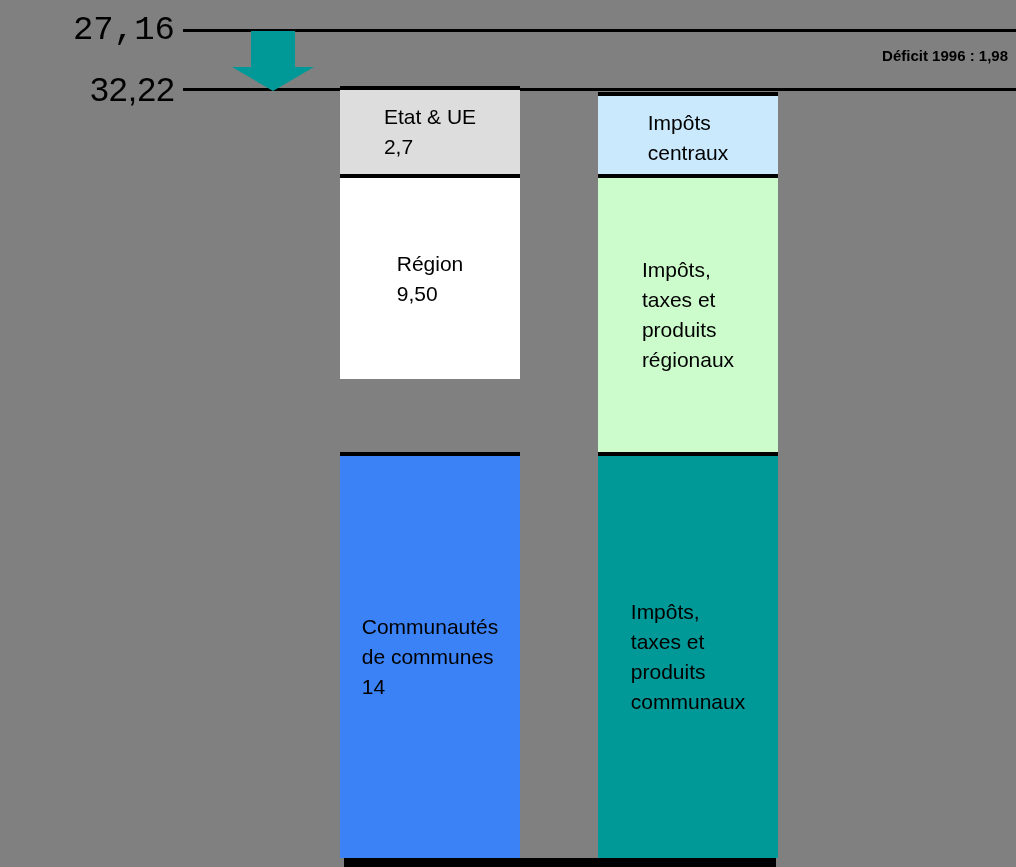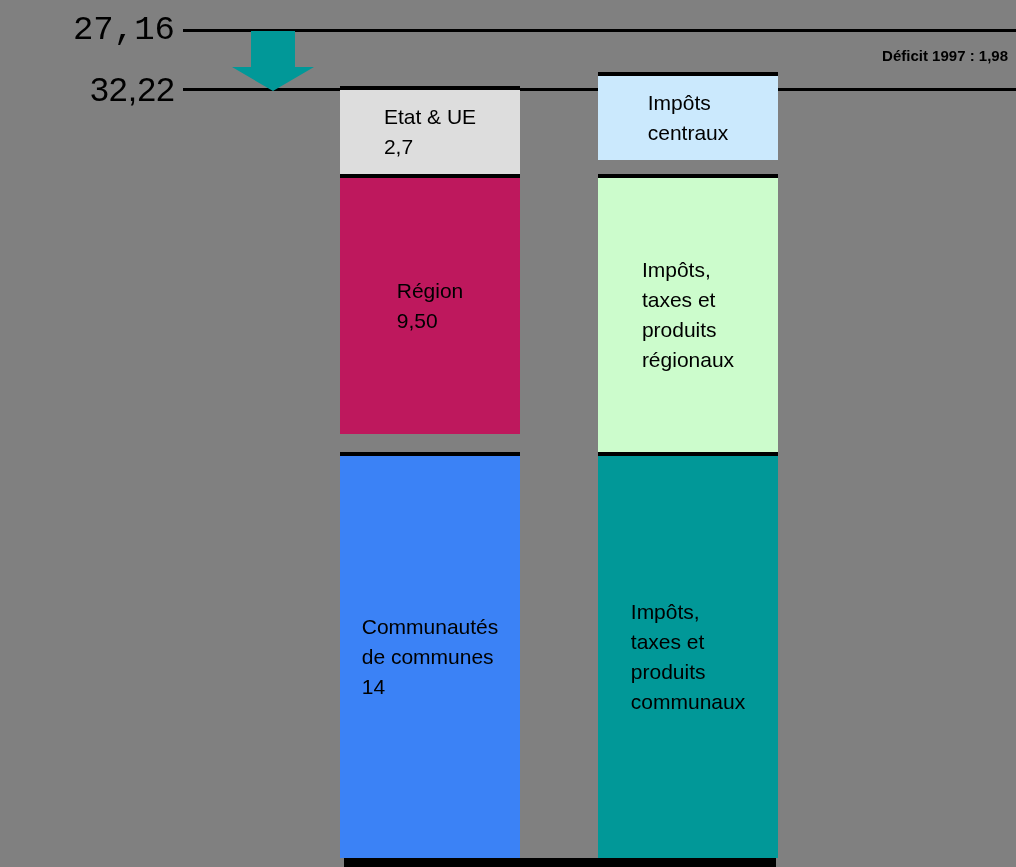--- a/index.html
+++ b/index.html
@@ -78,25 +78,25 @@
     text-align: left;
     font-size: 21px;
     line-height: 30px;
     color: #000;
     border-top: 4px solid #000;
   }
   .seg .seg-text { white-space: pre-line; padding: 0 4px; }
 
   
   #seg-etat      { top: 86px;  height: 88px;  background: #dddddd; }
-  #seg-region    { top: 174px; height: 260px; background: #be185d; }
+  #seg-region    { top: 174px; height: 205px; background: #ffffff; }
   #seg-communes  { top: 452px; height: 406px; background: #3b82f6; }
 
   
-  #seg-impots-centraux  { top: 72px;  height: 88px;  background: #cbe9fd; }
+  #seg-impots-centraux  { top: 92px;  height: 88px;  background: #cbe9fd; }
   #seg-impots-regionaux { top: 174px; height: 278px; background: #ccfccc; }
   #seg-impots-communaux { top: 452px; height: 406px; background: #019898; }
 
   
   #baseline {
     position: absolute;
     left: 344px;
     top: 858px;
     width: 432px;
     height: 9px;
@@ -105,21 +105,21 @@
 </style>
 </head>
 <body>
 
 <div class="ref-line" id="ref-line-top"></div>
 <div class="ref-line" id="ref-line-bot"></div>
 
 <div class="ref-label" id="ref-label-top">27,16</div>
 <div class="ref-label" id="ref-label-bot">32,22</div>
 
-<div id="deficit-note">Déficit 1997 : 1,98</div>
+<div id="deficit-note">Déficit 1996 : 1,98</div>
 
 <svg id="deficit-arrow" viewBox="0 0 82 60" preserveAspectRatio="none">
   <polygon points="19,0 63,0 63,36 82,36 41,60 0,36 19,36" fill="#019898"></polygon>
 </svg>
 
 <div class="column" id="column-left">
   <div class="seg" id="seg-etat">
     <span class="seg-text">Etat &amp; UE
 2,7</span>
   </div>

